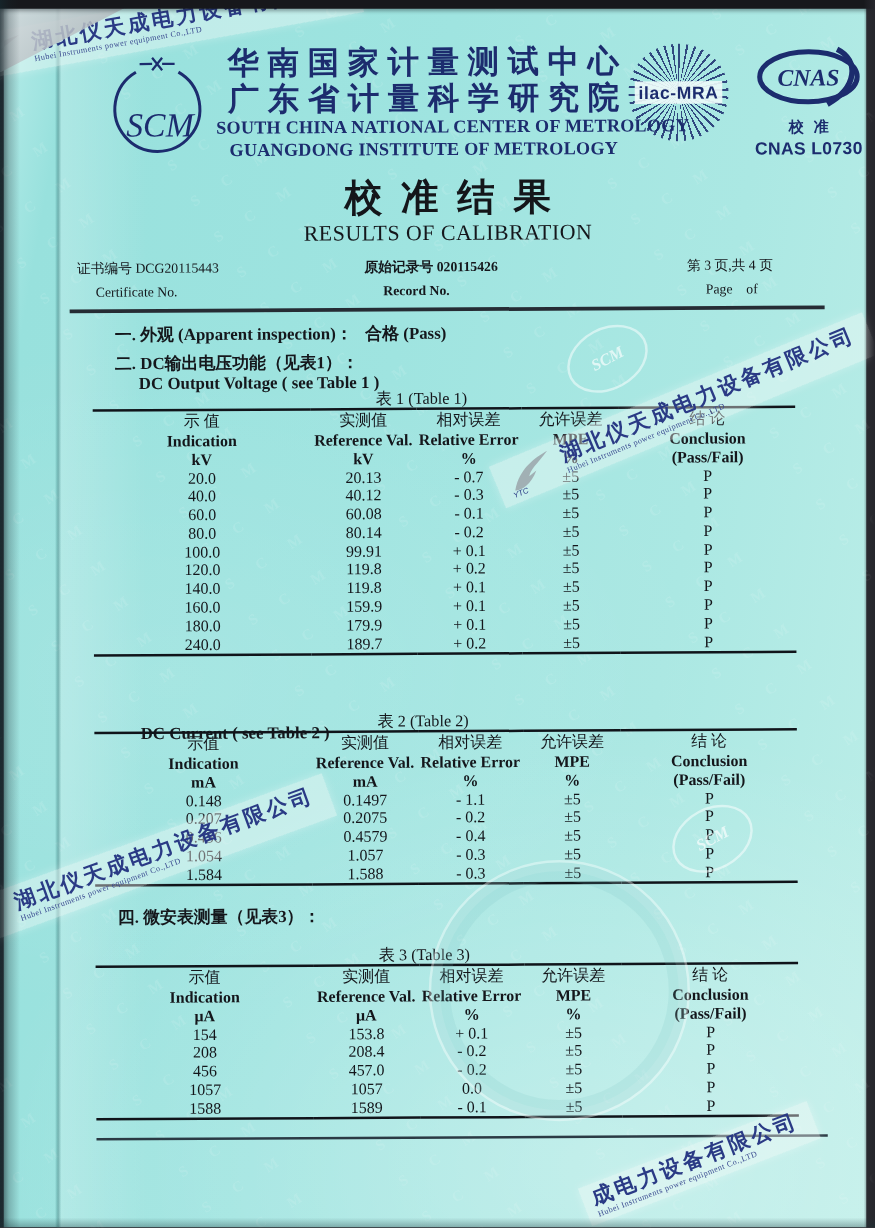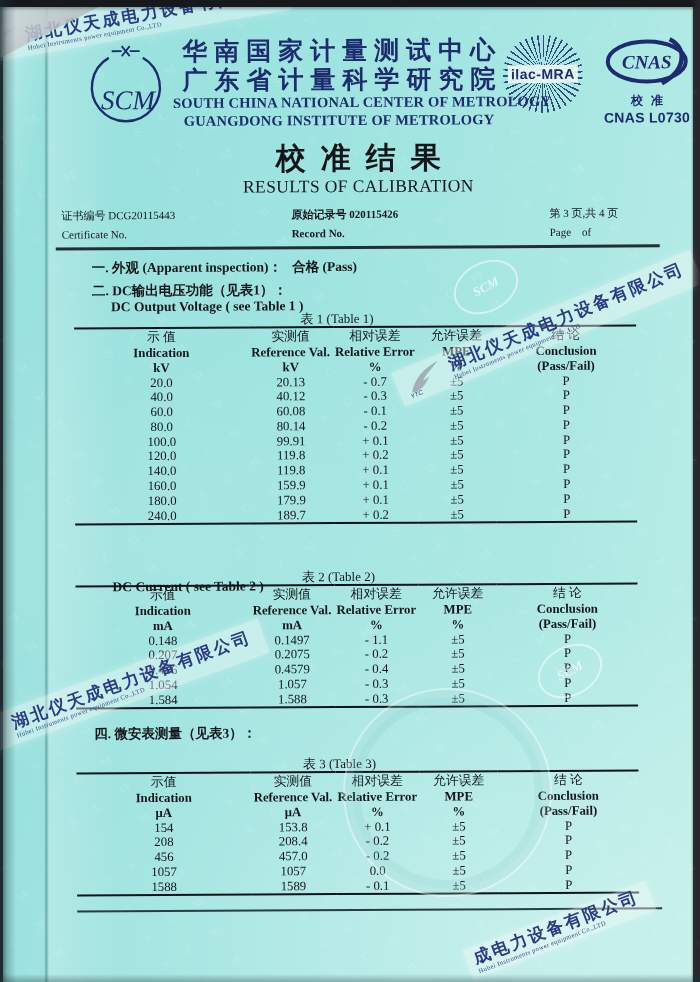--- a/index.html
+++ b/index.html
@@ -45,21 +45,21 @@
   .ilac-band{background:rgba(235,250,248,0.92);padding:1px 3px;font-size:14px;font-weight:700;
         color:#1c2c6e;letter-spacing:0.5px;font-family:"Liberation Sans",sans-serif;}
   .cnas{left:604px;top:38px;width:90px;text-align:center;color:#1c2c6e;}
   .cnas-cn{font-size:12px;font-weight:700;letter-spacing:8px;text-indent:8px;margin-top:2px;}
   .cnas-no{font-size:14px;font-weight:700;font-family:"Liberation Sans",sans-serif;letter-spacing:0.3px;}
   
   .title-cn{left:60px;width:600px;top:138px;text-align:center;font-size:30px;font-weight:600;
         letter-spacing:15px;text-indent:15px;color:#141信6;color:#14161a;}
   .title-en{left:60px;width:600px;top:176px;text-align:center;font-size:17.5px;font-weight:500;letter-spacing:0.4px;}
   .info{top:205px;font-size:11px;line-height:19px;}
-  .info .en{white-space:pre;}
+  .info .en{white-space:pre;margin-left:15px;}
   .i1{left:63px;} .i2{left:293px;font-weight:bold;} .i3{left:551px;}
   .rule-main{left:57px;top:246px;width:604px;height:2.5px;background:#262c34;}
   .rule-foot{left:75px;top:909px;width:585px;height:2px;background:#2b3a44;}
   
   .sec{font-size:13.5px;font-weight:700;white-space:pre;}
   .s1{left:93px;top:258px;}
   .s2cn{left:93px;top:281px;} .s2en{left:112px;top:298px;}
   .s3cn{left:93px;top:537px;} .s3en{left:112px;top:578px;}
   .s4cn{left:93px;top:724px;} .s4en{left:112px;top:741px;}
   .cap{left:75px;width:562px;text-align:center;font-size:13px;transform:translateX(-18px);}

